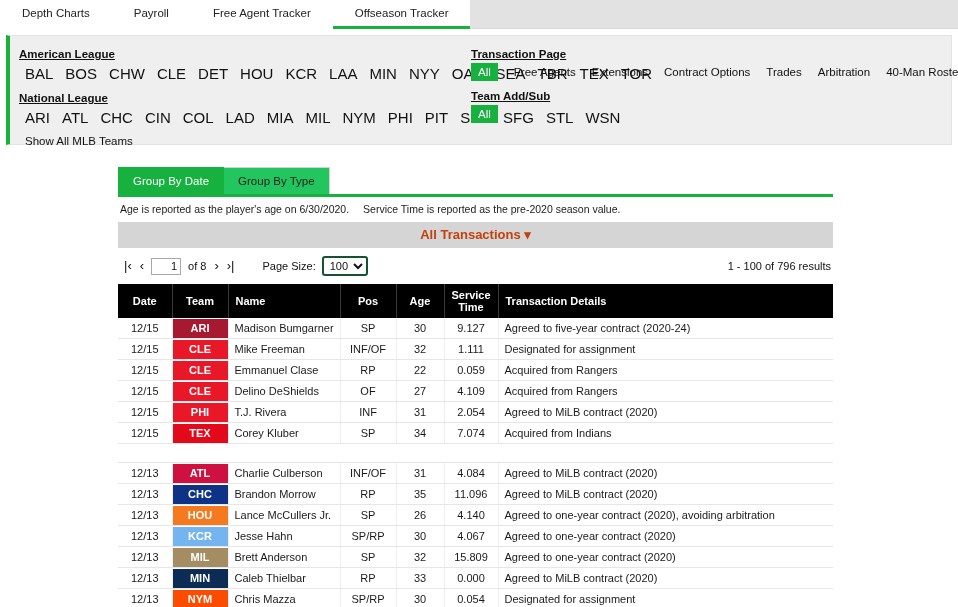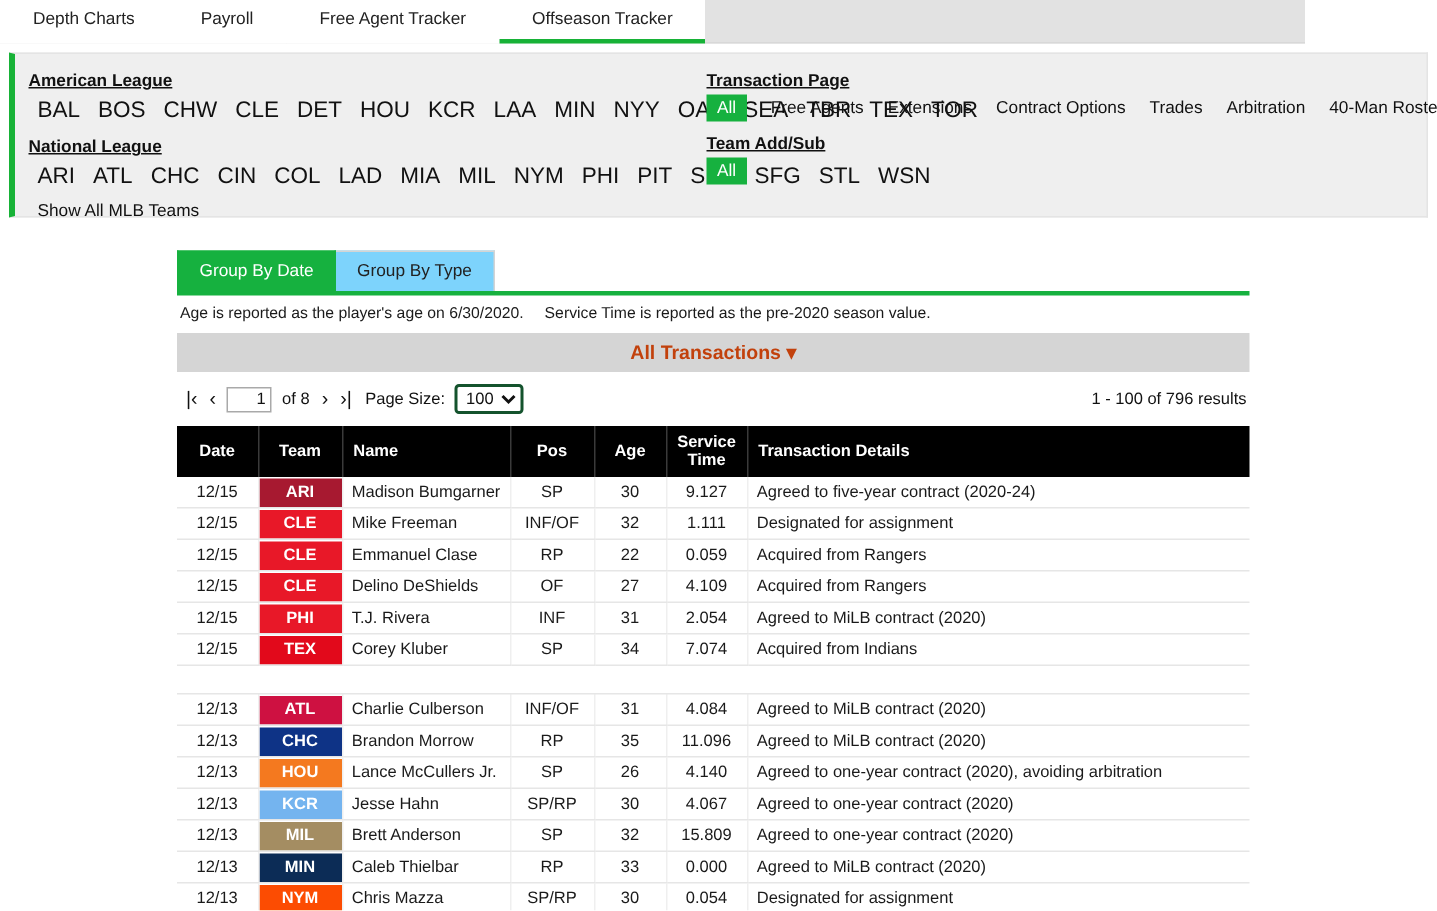--- a/index.html
+++ b/index.html
@@ -7,21 +7,21 @@
     margin: 0; padding: 0;
     width: 958px; height: 607px;
     background: #ffffff;
     font-family: "Liberation Sans", sans-serif;
     -webkit-font-smoothing: antialiased;
   }
   .page { position: relative; width: 958px; height: 607px; overflow: hidden; background:#fff; }
 
   
   .topbar {
-    position: relative; height: 29px; width: 870px;
+    position: relative; height: 29px; width: 958px;
     background: #e2e2e2;
     border-bottom: 1px solid #d8d8d8;
     display: flex; align-items: stretch;
   }
   .topbar-tabs { display: flex; background:#fff; height: 29px; }
   .ttab {
     display: flex; align-items: center; justify-content: center;
     font-size: 11.5px; color: #222; padding: 0 22px;
     background: #fff; cursor: pointer; position: relative;
     border-bottom: 3px solid transparent;
@@ -65,21 +65,21 @@
   .type-link { font-size: 11.5px; color: #111; padding: 2px 8px; cursor: pointer; white-space: nowrap; }
 
   
   .content { position: relative; margin-top: 22px; padding-left: 118px; }
 
   .gtabs { display: flex; height: 27px; }
   .gtab {
     display: flex; align-items: center; justify-content: center;
     font-size: 11.5px; padding: 0 14px; cursor: pointer;
     border: 1px solid #d4d4d4; border-bottom: none;
-    background: #7dd3fc; color: #222;
+    background: #22c55e; color: #222;
   }
   .gtab + .gtab { border-left: none; }
   .gtab.active { background: #16b13f; color: #fff; border-color: #16b13f; }
   .gbar { height: 3px; background: #16b13f; width: 715px; }
 
   .note { font-size: 10.5px; color: #1a1a1a; padding: 6px 0 7px 2px; }
   .note span.sep { display: inline-block; width: 14px; }
 
   .alltrans {
     width: 715px; background: #d5d5d5; color: #c2410c;
@@ -88,21 +88,21 @@
   }
 
   .pagerow { width: 715px; display: flex; align-items: center; padding: 8px 0 8px 2px; }
   .pg { font-size: 13px; color: #111; cursor: pointer; padding: 0 4px; line-height: 14px; }
   .pgnum {
     width: 30px; height: 17px; border: 1px solid #a9a9a9; background:#fff;
     font-size: 11px; text-align: right; padding: 0 3px; margin: 0 3px;
     font-family: "Liberation Sans", sans-serif; color:#111;
   }
   .pgof { font-size: 11px; color:#111; margin: 0 4px; }
-  .pagesize-label { font-size: 11px; color: #111; margin-left: 5px; margin-right: 6px; }
+  .pagesize-label { font-size: 11px; color: #111; margin-left: 24px; margin-right: 6px; }
   .pagesize-select {
     font-size: 11px; font-family: "Liberation Sans", sans-serif;
     padding: 1px 2px; border: 2px solid #14532d; border-radius: 3px;
     background: #fff; width: 46px; color:#111;
   }
   .results { margin-left: auto; font-size: 11px; color: #111; padding-right: 2px; }
 
   
   table.tx { width: 715px; border-collapse: collapse; table-layout: fixed; }
   table.tx thead th {

